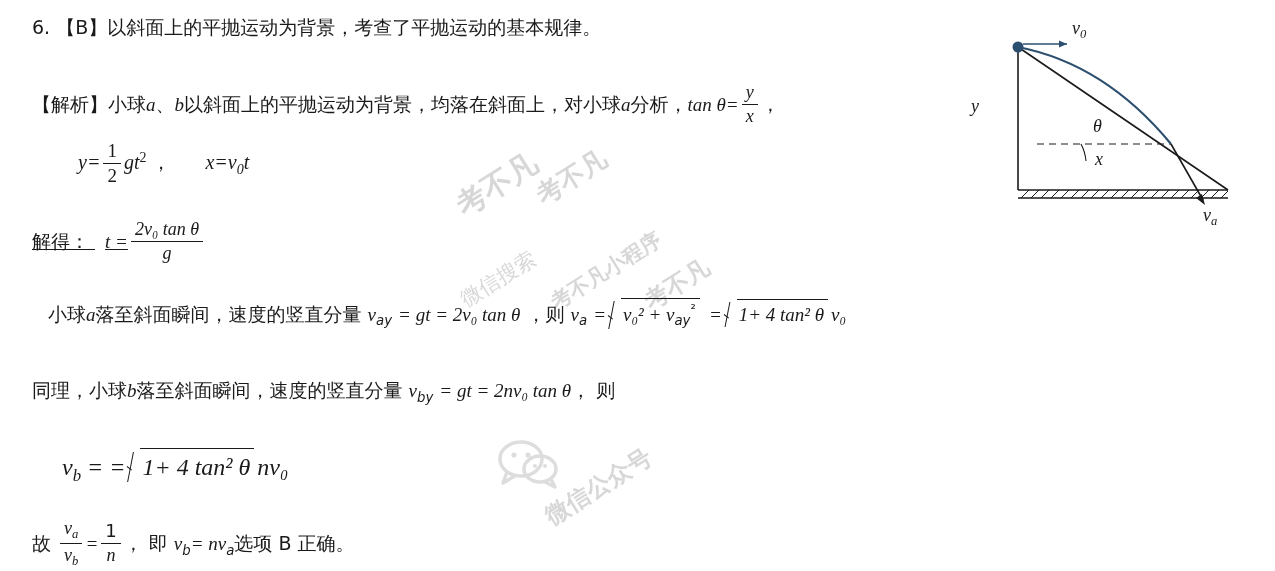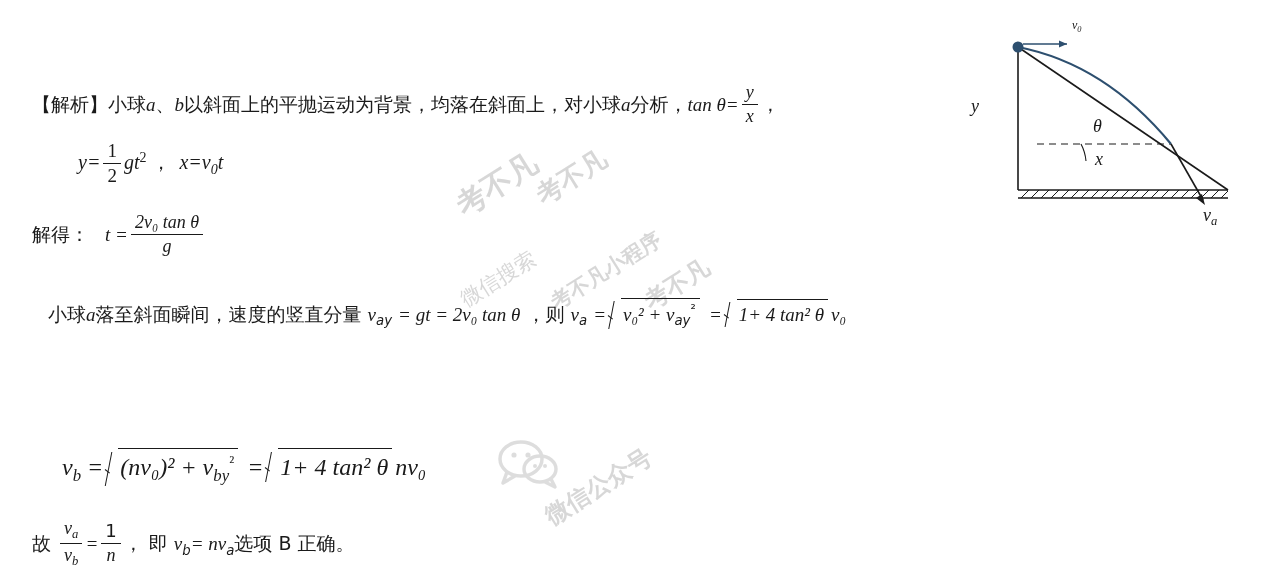--- a/index.html
+++ b/index.html
@@ -166,50 +166,59 @@
     <ellipse cx="24" cy="22" rx="21" ry="17" fill="none" stroke="#bdbdbd" stroke-width="3.5"></ellipse>
     <path d="M10 35 L6 46 L18 39" fill="none" stroke="#bdbdbd" stroke-width="3.5" stroke-linejoin="round"></path>
     <circle cx="17" cy="18" r="2.6" fill="#bdbdbd"></circle>
     <circle cx="31" cy="18" r="2.6" fill="#bdbdbd"></circle>
     <ellipse cx="43" cy="32" rx="16" ry="13" fill="none" stroke="#bdbdbd" stroke-width="3.5"></ellipse>
     <path d="M54 42 L58 50 L48 45" fill="none" stroke="#bdbdbd" stroke-width="3.5" stroke-linejoin="round"></path>
     <circle cx="38" cy="29" r="2" fill="#bdbdbd"></circle>
     <circle cx="48" cy="29" r="2" fill="#bdbdbd"></circle>
   </svg>
 
+  <div class="line cn" style="left:32px; top:15px;">
+    <span>6.</span>
+    <span>【B】</span><span>以斜面上的平抛运动为背景，考查了平抛运动的基本规律。</span>
+  </div>
 
   <div class="line cn" style="left:32px; top:82px;">
     <span>【解析】</span><span>小球</span><span class="it">a</span><span>、</span><span class="it">b</span><span>以斜面上的平抛运动为背景，均落在斜面上，对小球</span><span class="it">a</span><span>分析，</span><span class="it">tan θ=</span><span class="frac"><span class="num it">y</span><span class="den it">x</span></span><span>，</span>
   </div>
 
   <div class="line" style="left:78px; top:140px; font-size:20px;">
     <span class="it">y=</span><span class="frac"><span class="num">1</span><span class="den">2</span></span><span class="it">gt</span><span class="sup">2</span>
     <span class="cn">，</span>
-    <span class="it" style="margin-left:4px;">x=v</span><span class="sub">0</span><span class="it">t</span>
-  </div>
-
-  <div class="line cn" style="left:32px; top:212px;">
+    <span class="it" style="margin-left:30px;">x=v</span><span class="sub">0</span><span class="it">t</span>
+  </div>
+
+  <div class="line cn" style="left:32px; top:219px;text-decoration:underline;">
     <span>解得：</span>
     <span class="it" style="margin-left:10px;">t =</span><span class="frac" style="font-size:0.95em;"><span class="num it">2v₀ tan θ</span><span class="den it">g</span></span>
   </div>
 
   <div class="line cn" style="left:48px; top:298px;">
     <span>小球</span><span class="it">a</span><span>落至斜面瞬间，速度的竖直分量</span>
     <span class="it">v</span><span class="sub">ay</span>
     <span class="it">= gt = 2v₀ tan θ</span>
     <span>，则</span>
     <span class="it">v</span><span class="sub">a</span>
     <span class="it">=</span><span class="sqrt"><span class="bar"><span class="it">v₀² + v</span><span class="sub">ay</span><span class="sup">²</span></span></span>
     <span class="it">=</span><span class="sqrt"><span class="bar"><span class="it">1+ 4 tan² θ</span></span></span><span class="it">v₀</span>
   </div>
 
+  <div class="line cn" style="left:32px; top:378px;">
+    <span>同理，小球</span><span class="it">b</span><span>落至斜面瞬间，速度的竖直分量</span>
+    <span class="it">v</span><span class="sub">by</span>
+    <span class="it">= gt = 2nv₀ tan θ</span><span>，  则</span>
+  </div>
 
   <div class="line" style="left:62px; top:448px;">
     <span class="it">v</span><span class="sub">b</span>
-    <span class="it">=</span><span class="sqrt"><span class="bar"><span class="it">(nv₀)² + v</span><span class="sub">by</span><span class="sup">²</span></span></span>
+    <span class="it">=</span>
     <span class="it">=</span><span class="sqrt"><span class="bar"><span class="it">1+ 4 tan² θ</span></span></span><span class="it">nv₀</span>
   </div>
 
   <div class="line cn" style="left:32px; top:518px;">
     <span>故</span>
     <span class="frac"><span class="num it"><span>v</span><span class="sub">a</span></span><span class="den it"><span>v</span><span class="sub">b</span></span></span><span class="it">=</span><span class="frac"><span class="num">1</span><span class="den it">n</span></span><span>，  即</span>
     <span class="it">v</span><span class="sub">b</span><span class="it">= nv</span><span class="sub">a</span><span>选项 B 正确。</span>
   </div>
 
   <div class="figure">
@@ -255,20 +264,20 @@
 
       <path d="M33,25 Q120,42 186,122" fill="none" stroke="#2d4f6f" stroke-width="2.2"></path>
 
       <line x1="186" y1="122" x2="218" y2="178" stroke="#1a1a1a" stroke-width="1.6"></line>
       <polygon points="220,183 211,176 217,172" fill="#1a1a1a"></polygon>
 
       <path d="M96,122 A44,44 0 0,1 101,139" fill="none" stroke="#1a1a1a" stroke-width="1.1"></path>
     </svg>
 
     
-    <div style="position:absolute; left:87px; top:-4px; font-size:12px;text-align:right;" class="it"><span>v</span><span class="sub">0</span></div>
+    <div style="position:absolute; left:87px; top:-4px; font-size:18px;text-align:right;" class="it"><span>v</span><span class="sub">0</span></div>
     <div style="position:absolute; left:-14px; top:74px; font-size:18px;" class="it">y</div>
     <div style="position:absolute; left:110px; top:127px; font-size:18px;" class="it">x</div>
     <div style="position:absolute; left:108px; top:94px; font-size:18px;" class="it">θ</div>
     <div style="position:absolute; left:218px; top:183px; font-size:18px;" class="it"><span>v</span><span class="sub">a</span></div>
   </div>
 
 </div>
 
 </body></html>

